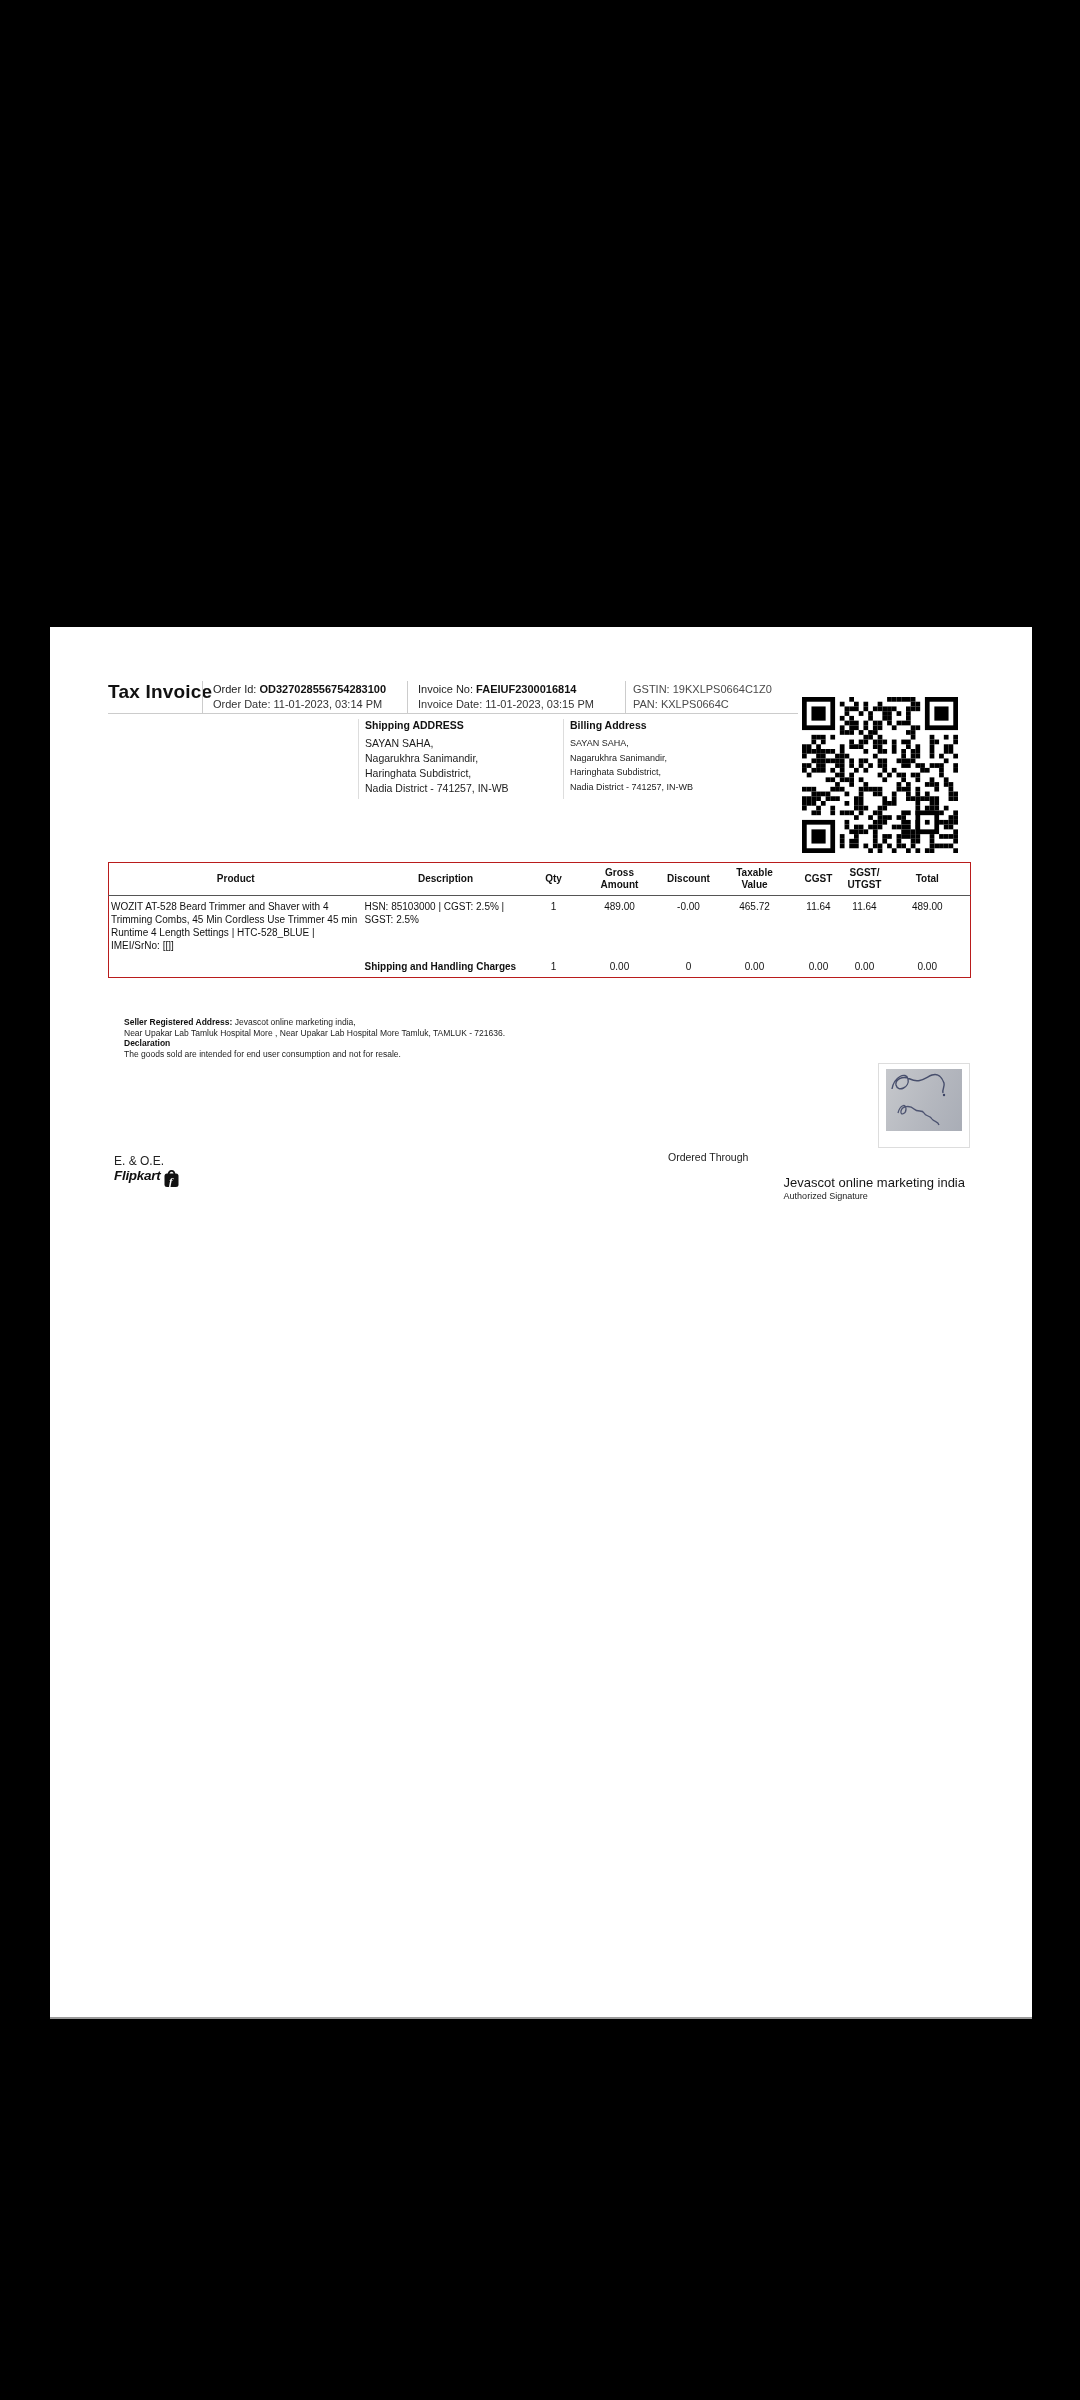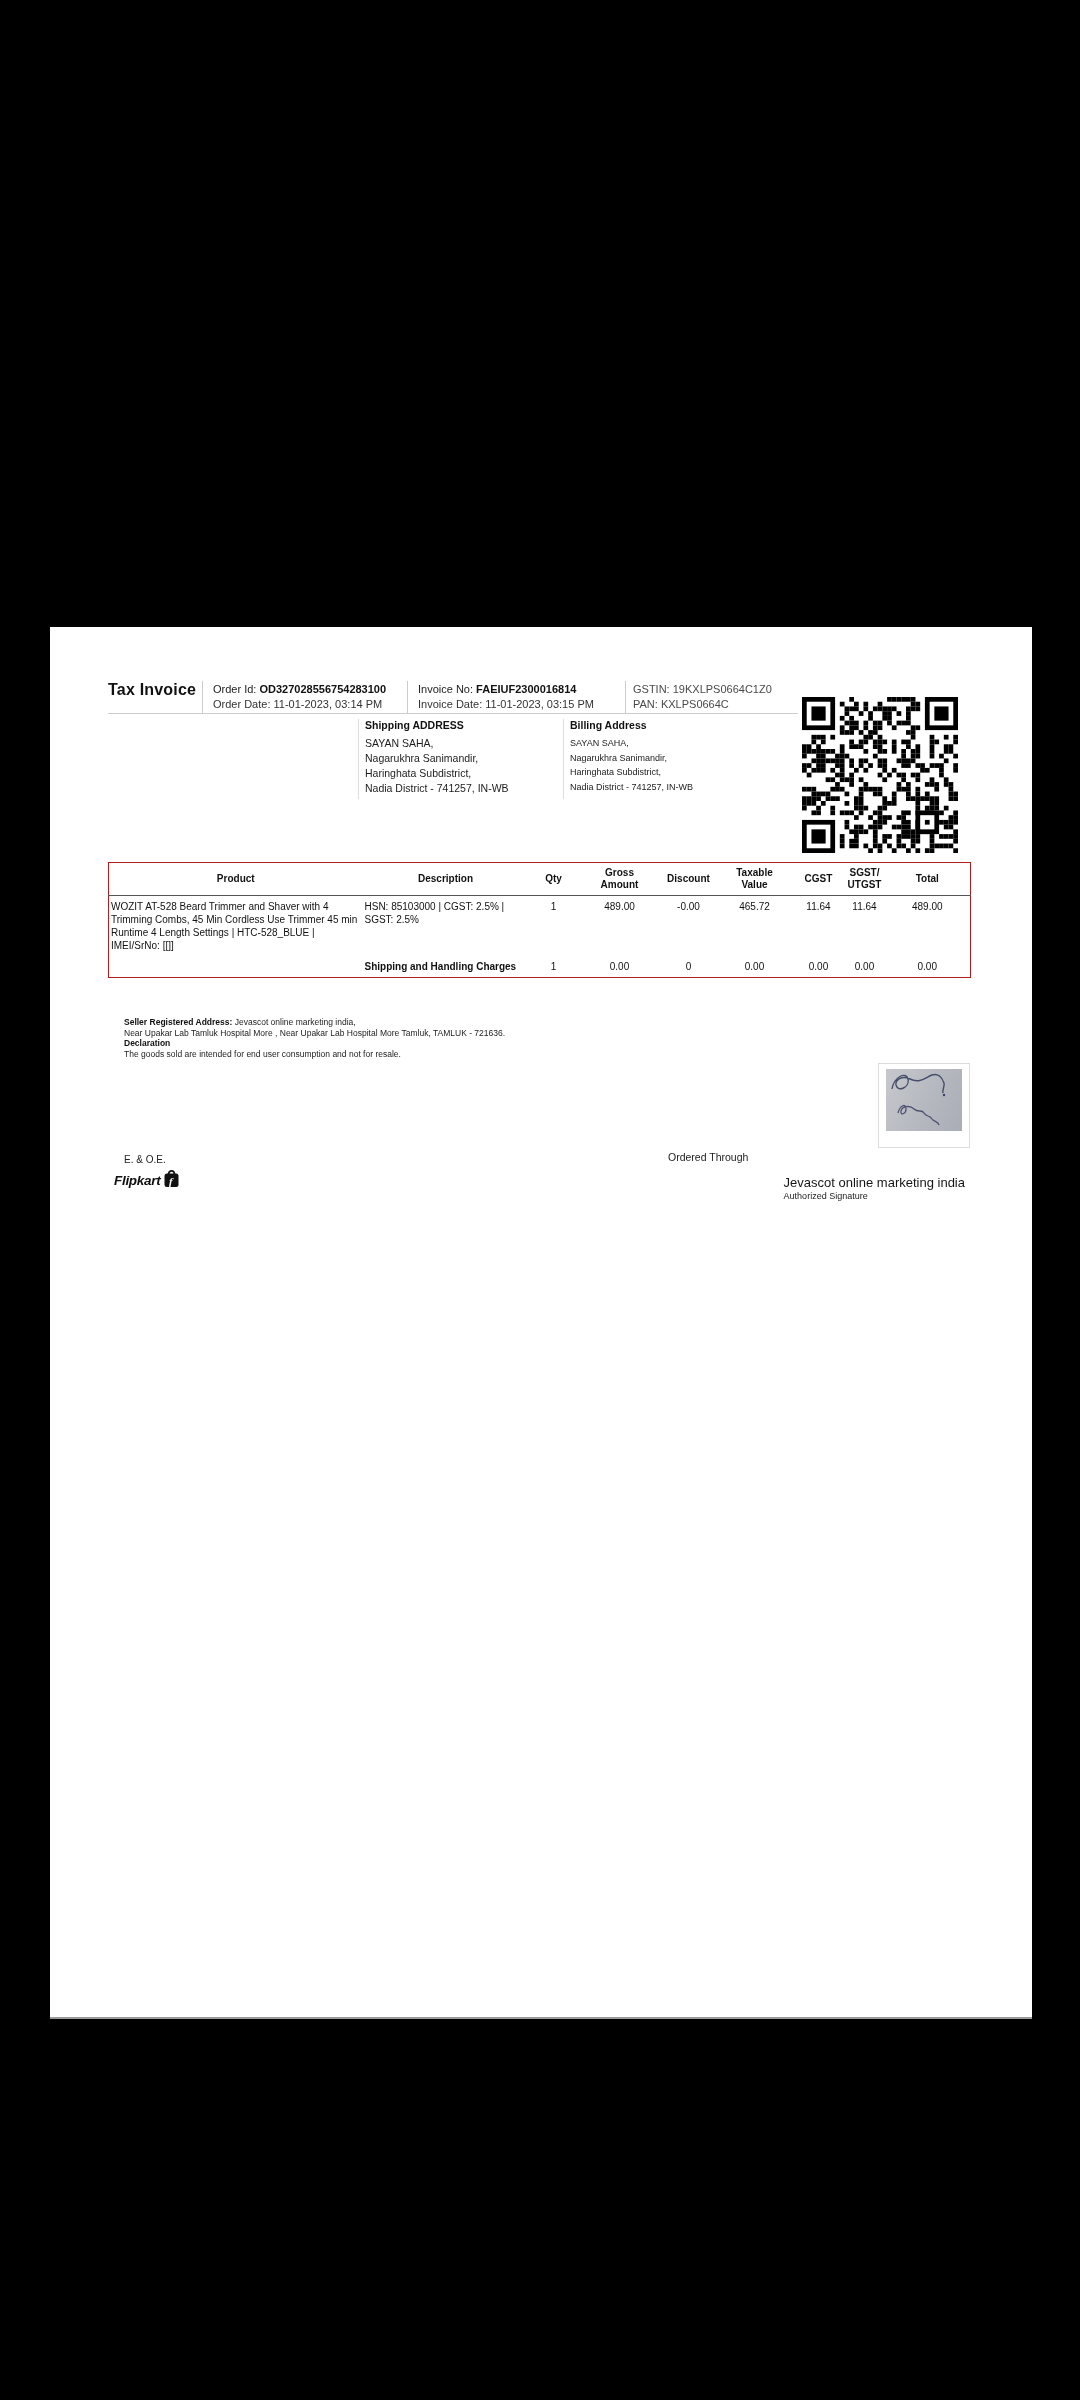--- a/index.html
+++ b/index.html
@@ -1,21 +1,21 @@
 <!DOCTYPE html>
 <html><head>
 <meta charset="utf-8">
 <style>
   * { margin:0; padding:0; box-sizing:border-box; }
   html,body { width:1080px; height:2400px; background:#000; font-family:"Liberation Sans", sans-serif; }
   .screen { position:relative; width:1080px; height:2400px; background:#000; overflow:hidden; }
   .page { position:absolute; left:50px; top:627px; width:982px; height:1392px; background:#ffffff; border-bottom:2px solid #9a9a9a; color:#111; }
 
   
-  .title { position:absolute; left:58px; top:54px; font-size:16px; font-weight:bold; letter-spacing:.2px; }
+  .title { position:absolute; left:58px; top:54px; font-size:19px; font-weight:bold; letter-spacing:.2px; }
   .vsep { position:absolute; top:54px; width:1px; height:32px; background:#cccccc; }
   .vsep.s1 { left:152px; } .vsep.s2 { left:357px; } .vsep.s3 { left:575px; }
   .hdr-block { position:absolute; top:55px; font-size:11px; line-height:15px; color:#222; }
   .hdr-block.order { left:163px; } .hdr-block.invoice { left:368px; }
   .hdr-block.gst { left:583px; color:#4a4a4a; }
   .hdr-block b { color:#111; }
   .hdr-line2 { color:#333; }
   .hline { position:absolute; left:58px; top:86px; width:690px; height:1px; background:#cccccc; }
 
   
@@ -52,22 +52,22 @@
 
   
   .seller-block { position:absolute; left:58px; top:390px; font-size:8.5px; line-height:10.5px; color:#1c1c1c; width:620px;margin-left:16px; }
   .seller-block b { color:#111; }
 
   
   .sigbox { position:absolute; left:828px; top:436px; width:92px; height:85px; background:#fff; border:1px solid #ddd; }
   .sigphoto { position:absolute; left:7px; top:5px; width:76px; height:62px; background:linear-gradient(115deg,#c6c8cc 0%,#b5b8bf 55%,#a9adb6 100%); overflow:hidden; }
 
   
-  .eoe { position:absolute; left:74px; top:527px; font-size:10px; color:#222; }
-  .fk-logo { position:absolute; left:64px; top:541px; display:flex; align-items:flex-end; gap:3px; }
+  .eoe { position:absolute; left:64px; top:527px; font-size:12px; color:#222; }
+  .fk-logo { position:absolute; left:64px; top:541px; display:flex; align-items:flex-start; gap:3px; }
   .fk-text { font-size:13.5px; font-weight:900; font-style:italic; letter-spacing:-.3px; color:#101010; }
   .ordered { position:absolute; left:618px; top:524px; font-size:10.5px; color:#1c1c1c; }
   .auth { position:absolute; right:67px; top:548px; text-align:left; }
   .auth .name { font-size:13px; color:#161616; }
   .auth .cap { font-size:9px; color:#222; margin-top:1px; }
 </style>
 </head>
 <body>
 
 <div class="screen">

